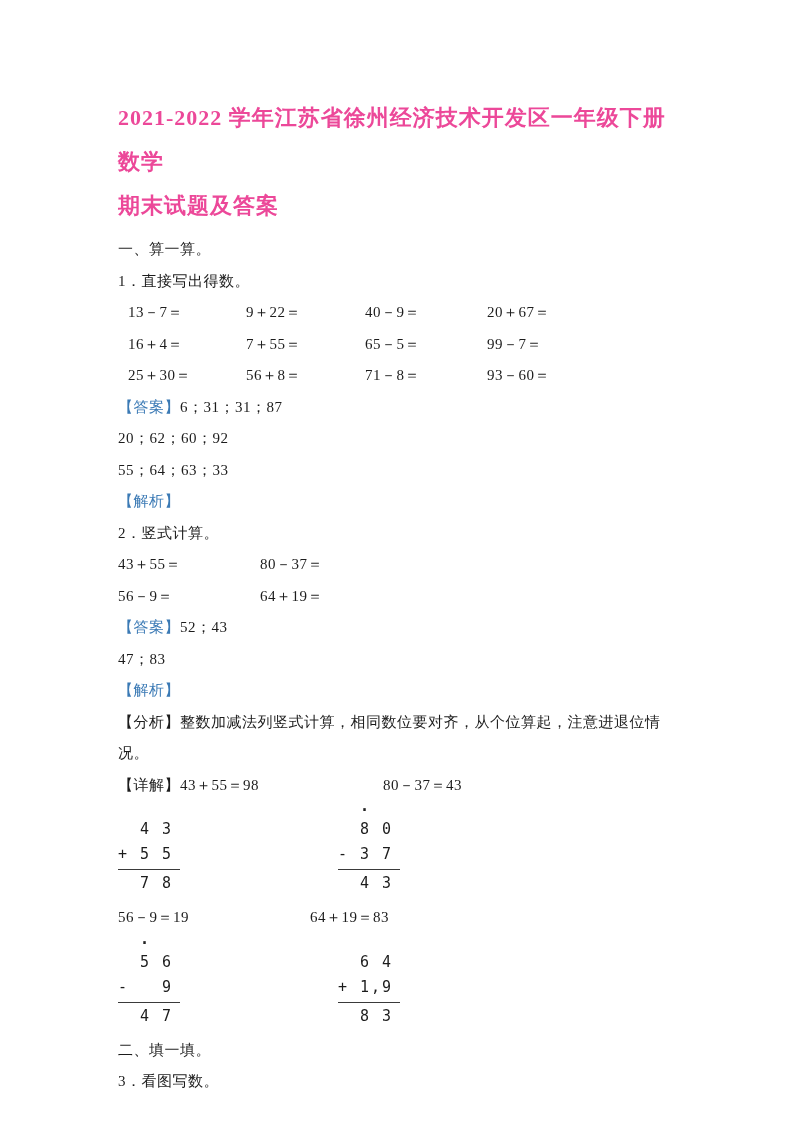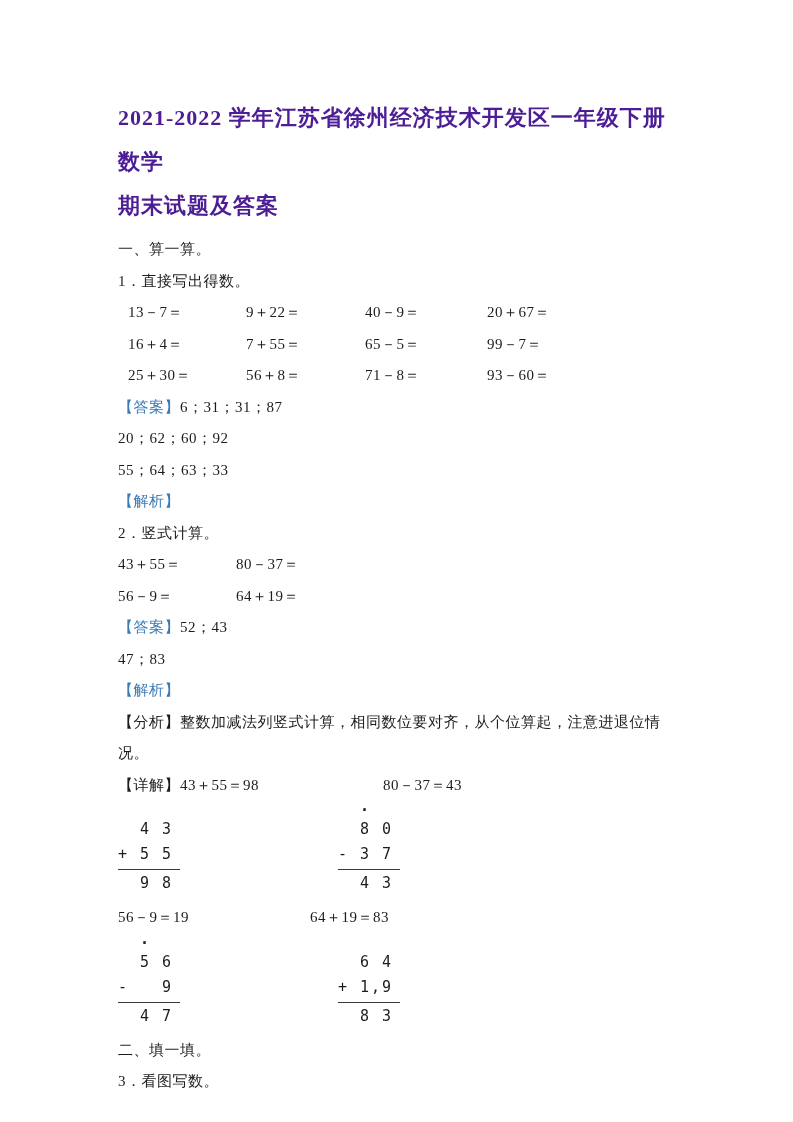--- a/index.html
+++ b/index.html
@@ -17,38 +17,39 @@
     font-family: "Liberation Serif", "DejaVu Serif", serif;
     font-size: 15px;
     color: #1c1c1c;
     letter-spacing: 0.5px;
   }
   .title-line {
     font-size: 22px;
     font-weight: bold;
     line-height: 44px;
     letter-spacing: 1px;
-    color: #4c1d95;
+    color: #ec4899;
   }
   .doc-title { margin-bottom: 6px; }
   p.line {
     margin: 0;
     line-height: 31.5px;
   }
   .blue { color: var(--label-blue, #3B7AB5); }
   .grid4 {
     display: grid;
     grid-template-columns: 118px 119px 122px auto;
     line-height: 31.5px;
     margin-left: 10px;
   }
   .grid2 {
     display: grid;
     grid-template-columns: 118px auto;
     line-height: 31.5px;
+    gap: 24px;
   }
   .grid-detail {
     display: grid;
     grid-template-columns: 237px auto;
     line-height: 31.5px;
     gap: 28px;
   }
   .grid-eq {
     display: grid;
     grid-template-columns: 192px auto;
@@ -144,21 +145,21 @@
     <span><span>【详解】</span><span>43＋55＝98</span></span>
     <span>80－37＝43</span>
   </div>
 
   <div class="vcalc-row">
     <div class="vcalc">
       <div class="vrow dot"> </div>
       <div class="vrow">  4 3</div>
       <div class="vrow">+ 5 5</div>
       <div class="vc-line"></div>
-      <div class="vrow">  9 8</div>
+      <div class="vrow">  7 8</div>
     </div>
     <div class="vcalc">
       <div class="vrow dot">  ·</div>
       <div class="vrow">  8 0</div>
       <div class="vrow">- 3 7</div>
       <div class="vc-line"></div>
       <div class="vrow">  4 3</div>
     </div>
   </div>
 

